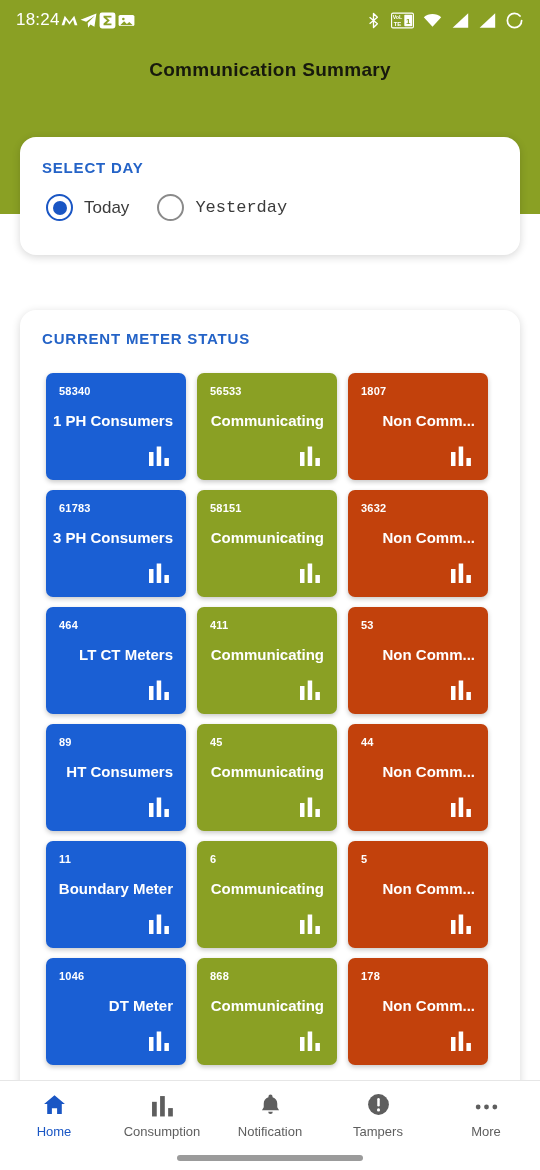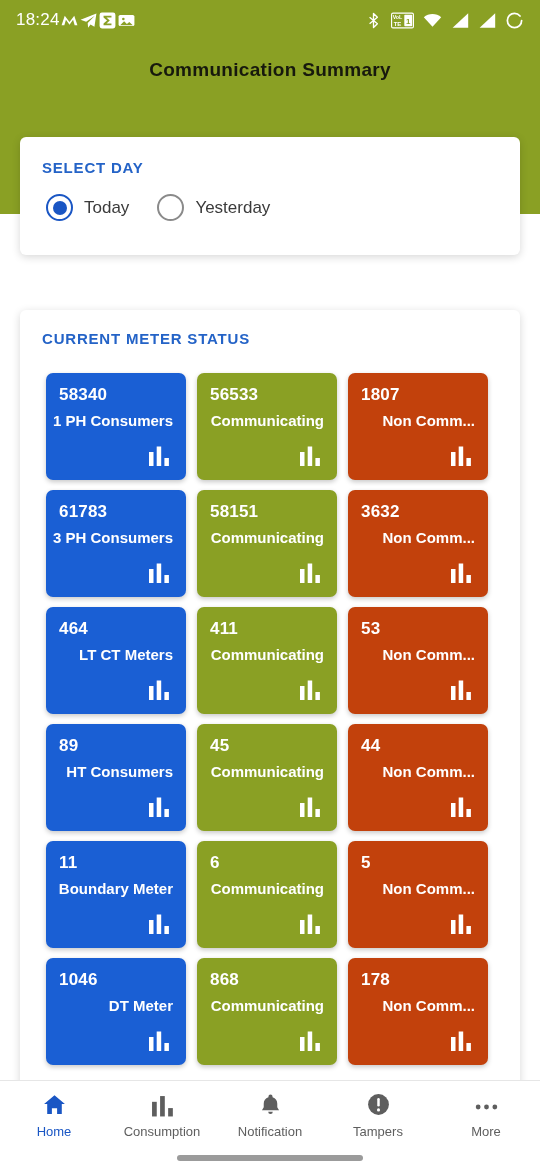--- a/index.html
+++ b/index.html
@@ -28,34 +28,34 @@
   .sb-ico{ display:block; }
 
   .page-title{
     position:absolute; top:59px; left:0; width:540px;
     text-align:center; color:#17190d;
     font-size:19px; font-weight:bold; letter-spacing:.3px;
   }
 
   
   .card{
-    position:absolute; background:#fff; border-radius:6px;
+    position:absolute; background:#fff; border-radius:16px;
     box-shadow:0 2px 9px rgba(0,0,0,.16);
   }
 
   
   #select-day-card{ left:20px; top:137px; width:500px; height:118px; }
   .card-heading{
     color:#2463c7; font-size:15px; font-weight:bold; letter-spacing:.8px;
   }
   #select-day-card .card-heading{ position:absolute; left:22px; top:22px; }
 
   .radio-row{ position:absolute; left:26px; top:57px; display:flex; align-items:center; }
   .radio-opt{ display:flex; align-items:center; cursor:pointer;justify-content:flex-end; }
-  .radio-opt + .radio-opt{ margin-left:28px; }
+  .radio-opt + .radio-opt{ margin-left:28px;font-family:Liberation Mono, monospace; }
   .radio-dot{
     width:27px; height:27px; border-radius:50%;
     border:2.5px solid #8a8a8a; position:relative; flex:none;
   }
   .radio-dot.on{ border-color:#1a56c4; }
   .radio-dot.on::after{
     content:""; position:absolute; left:50%; top:50%;
     width:14px; height:14px; border-radius:50%;
     background:#1a56c4; transform:translate(-50%,-50%);
   }
@@ -76,21 +76,21 @@
   .tile{
     height:107px; border-radius:7px; position:relative;
     box-shadow:0 2px 5px rgba(0,0,0,.22);
     color:#fff; overflow:hidden;
   }
   .tile.blue{ background:#1a5fd4; }
   .tile.green{ background:#8aa024; }
   .tile.red{ background:#c2410c; }
   .tile-value{
     position:absolute; left:13px; top:12px;
-    font-size:17px; font-weight:bold; letter-spacing:.2px;
+    font-size:11px; font-weight:bold; letter-spacing:.2px;
   }
   .tile-label{
     position:absolute; left:0; right:13px; top:39px;
     text-align:right; font-size:15px; font-weight:bold;
   }
   .bars{
     position:absolute; right:16px; bottom:14px;
     width:22px; height:20px;
   }
 

